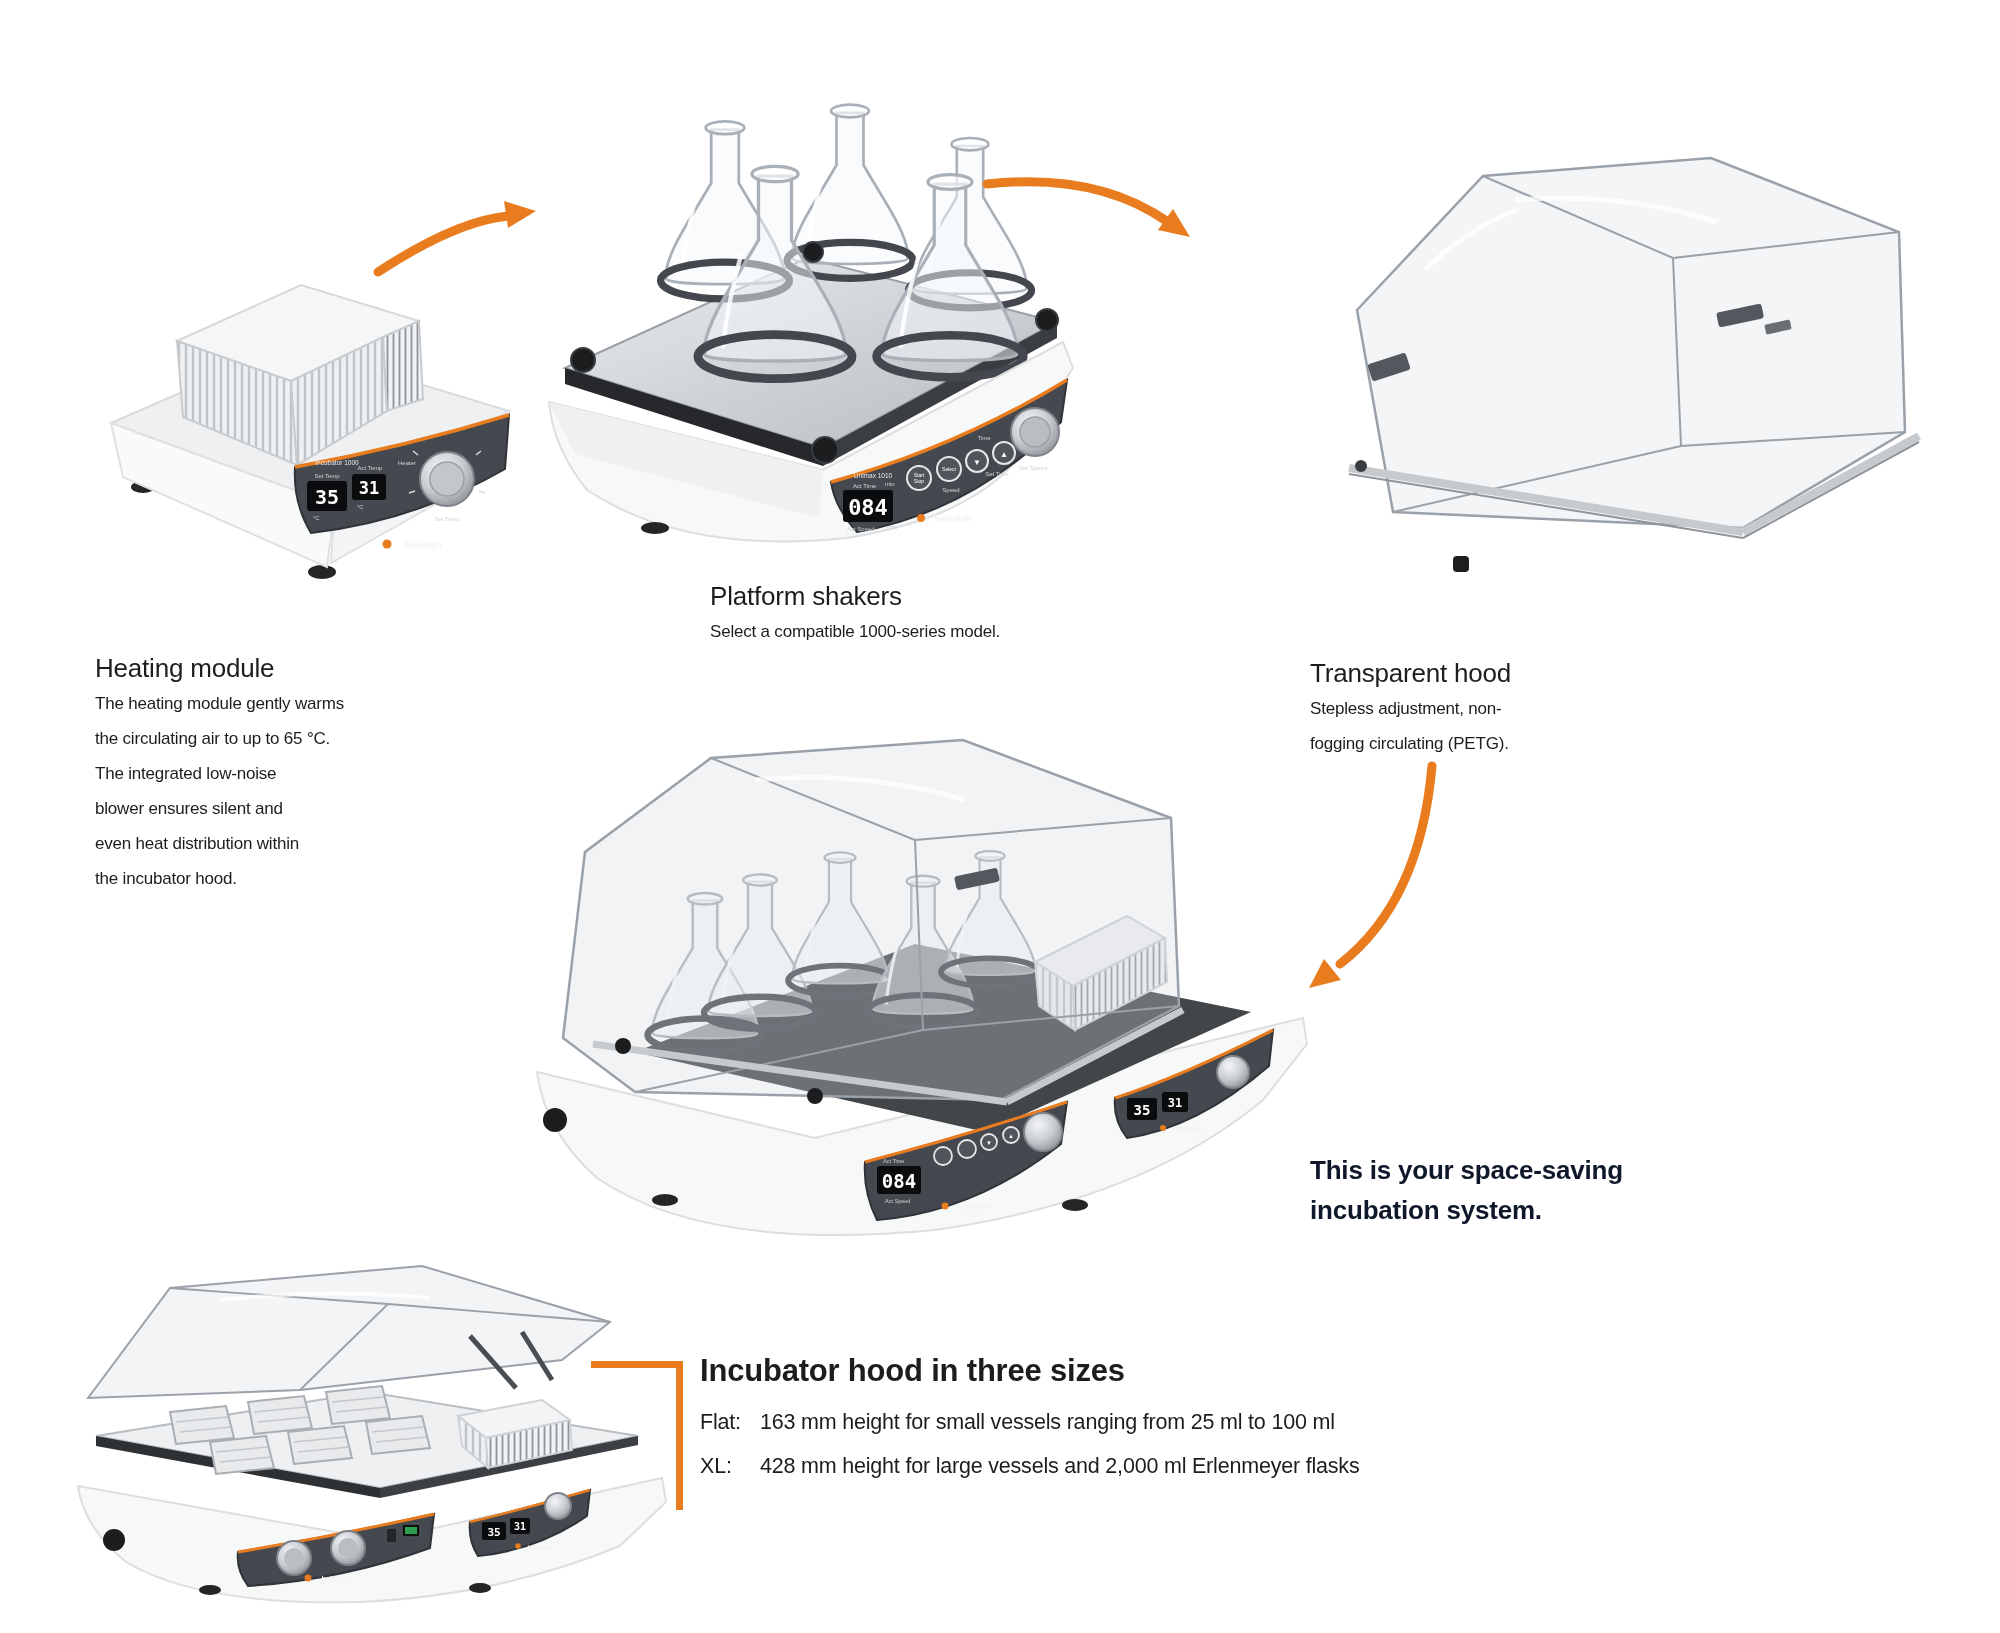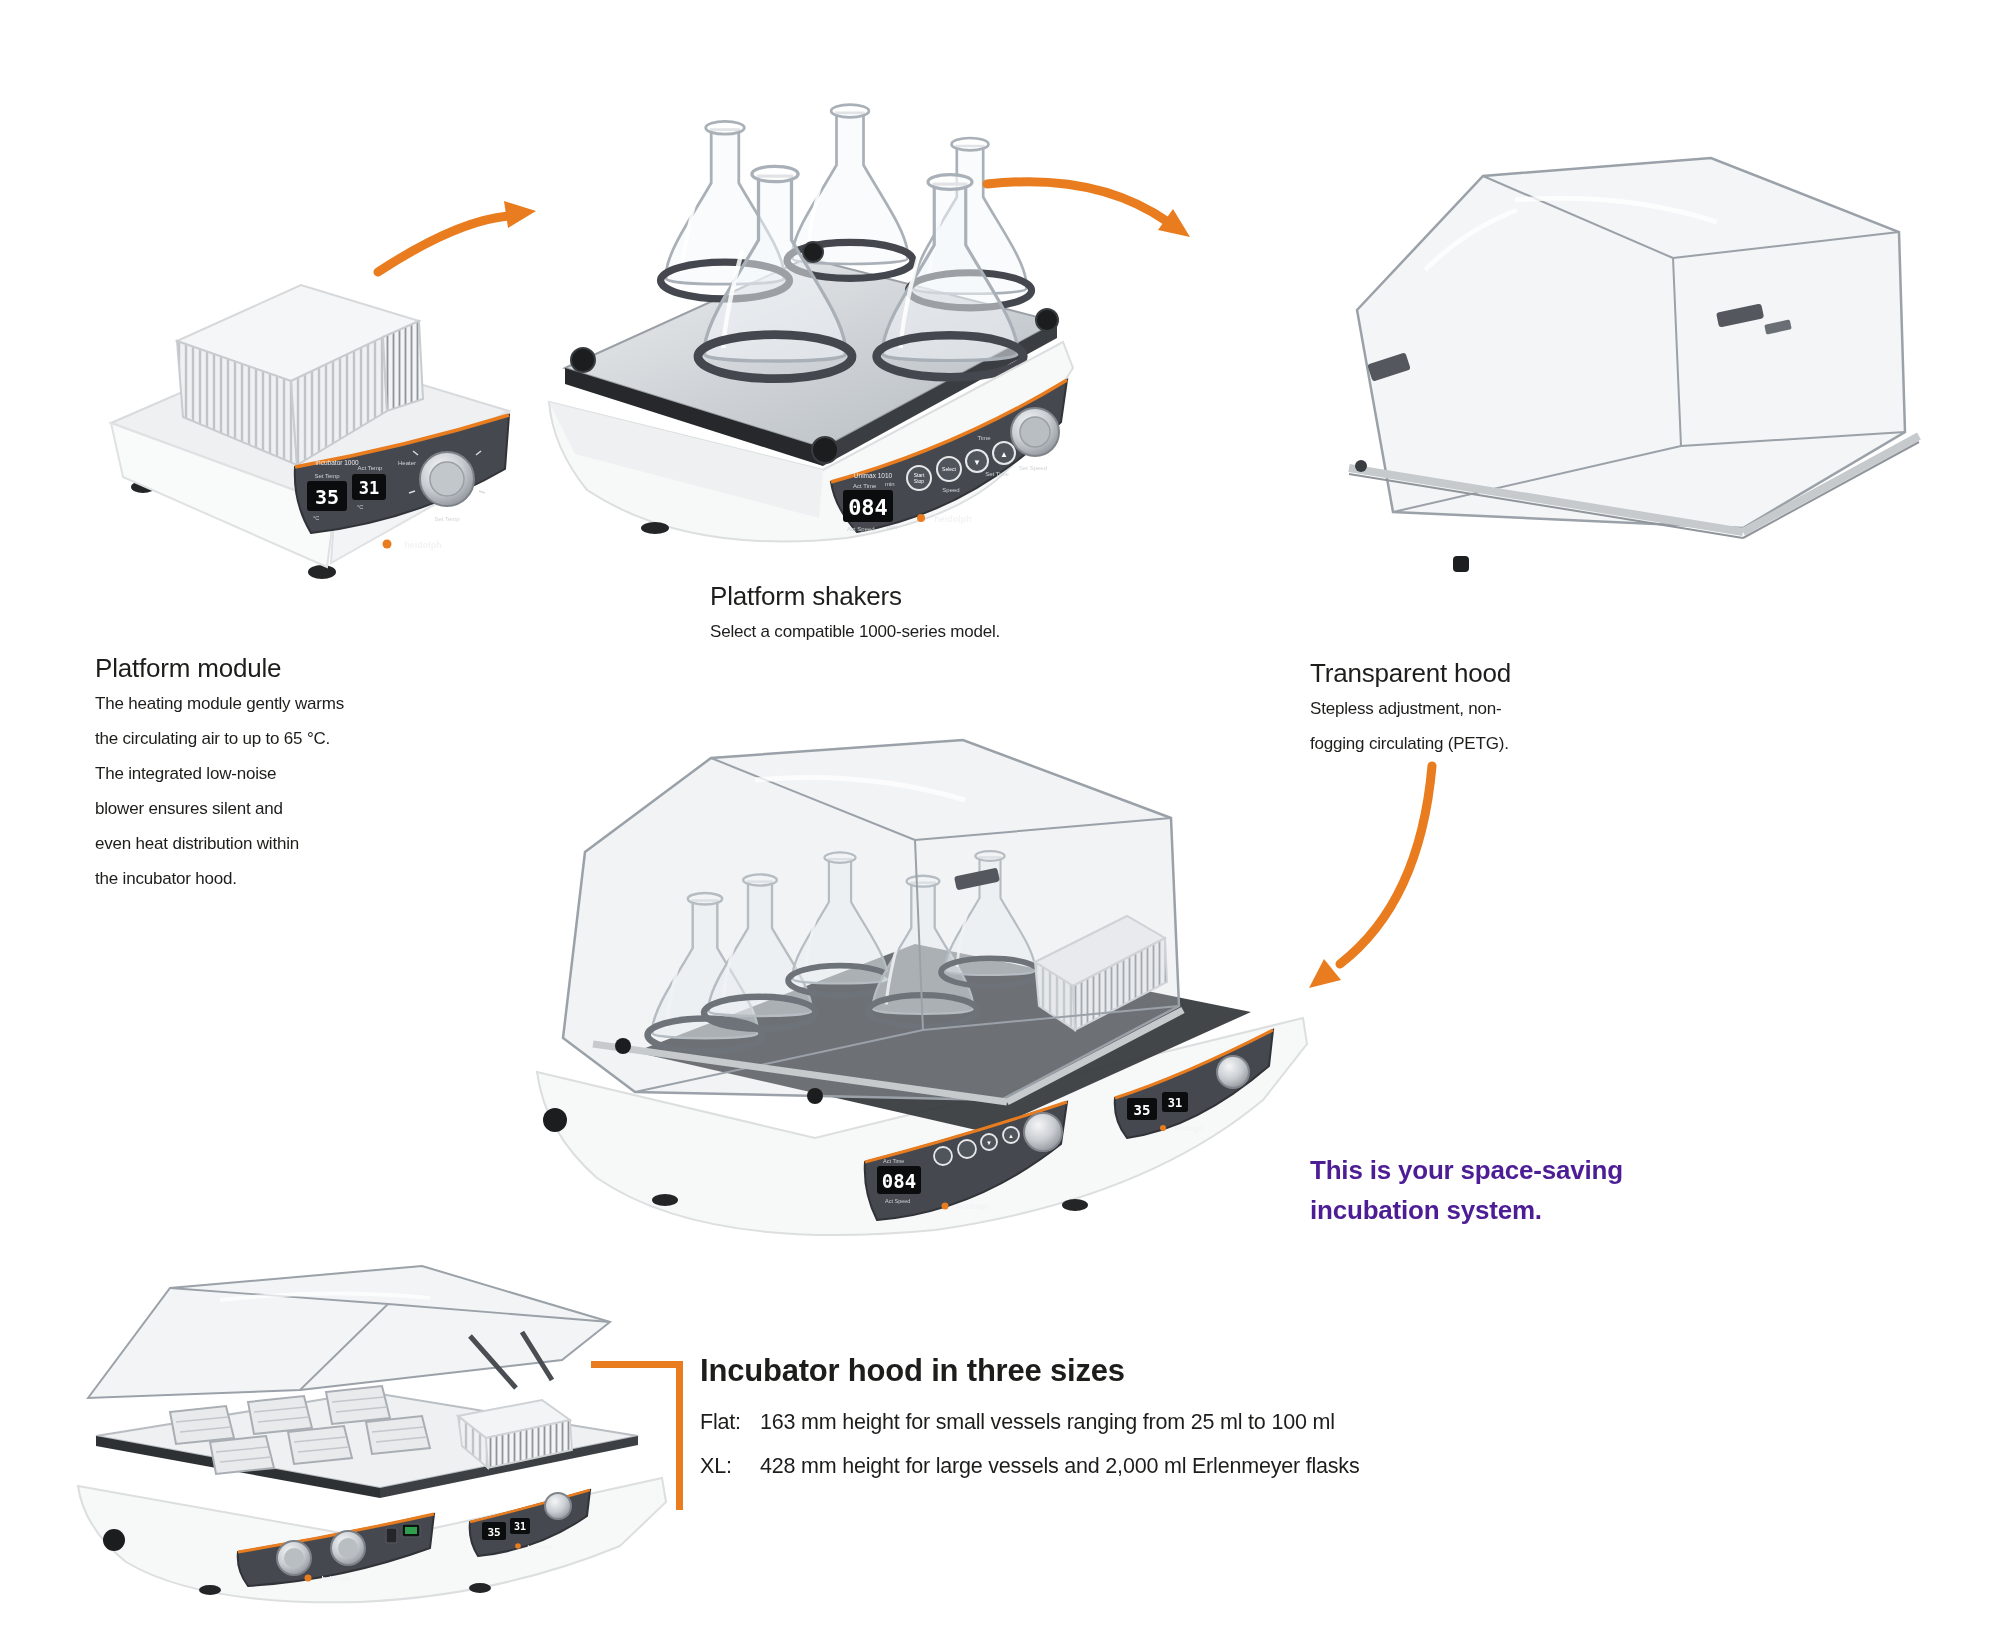--- a/index.html
+++ b/index.html
@@ -1,21 +1,21 @@
 <!DOCTYPE html>
 <html><head>
 <meta charset="utf-8">
 <style>
   html,body{margin:0;padding:0;background:#ffffff;}
   .canvas{position:relative;width:2000px;height:1633px;background:#ffffff;overflow:hidden;
           font-family:"Liberation Sans","DejaVu Sans",sans-serif;color:#1d1d1b;}
   .abs{position:absolute;}
   .sec-title{font-weight:normal;font-size:26px;line-height:36px;letter-spacing:-0.2px;white-space:nowrap;}
   .sec-line{font-size:17px;line-height:35px;letter-spacing:-0.2px;white-space:nowrap;}
-  .highlight-line{font-weight:bold;font-size:26px;line-height:40px;letter-spacing:-0.2px;color:#4c1d95;white-space:nowrap;}
+  .highlight-line{font-weight:bold;font-size:26px;line-height:40px;letter-spacing:-0.2px;color:#0f172a;white-space:nowrap;}
   .sizes-title{font-weight:bold;font-size:31px;line-height:38px;letter-spacing:-0.2px;white-space:nowrap;}
   .size-row{display:flex;font-size:21.5px;line-height:44px;letter-spacing:-0.2px;white-space:nowrap;}
   .size-label{font-weight:normal;width:60px;flex:0 0 auto;}
   .bracket{position:absolute;left:591px;top:1361px;width:85px;height:142px;
            border-top:7px solid #e87c1e;border-right:7px solid #e87c1e;}
   svg text{user-select:none;}
 </style>
 </head>
 <body>
 
@@ -292,21 +292,21 @@
   </svg>
 
   <svg class="abs" style="left:1282px;top:752px" width="165" height="260" viewBox="0 0 165 260">
     <path d="M150,14 Q138,150 58,212" fill="none" stroke="#e87c1e" stroke-width="9" stroke-linecap="round"></path>
     <polygon points="27,236 42,207 59,228" fill="#e87c1e"></polygon>
   </svg>
 
   <div class="bracket"></div>
 
   <div class="abs" style="left:95px;top:650px">
-    <div class="sec-title">Platform module</div>
+    <div class="sec-title">Heating module</div>
     <div class="sec-line">The heating module gently warms</div>
     <div class="sec-line">the circulating air to up to 65 °C.</div>
     <div class="sec-line">The integrated low-noise</div>
     <div class="sec-line">blower ensures silent and</div>
     <div class="sec-line">even heat distribution within</div>
     <div class="sec-line">the incubator hood.</div>
   </div>
 
   <div class="abs" style="left:710px;top:578px">
     <div class="sec-title">Platform shakers</div>

